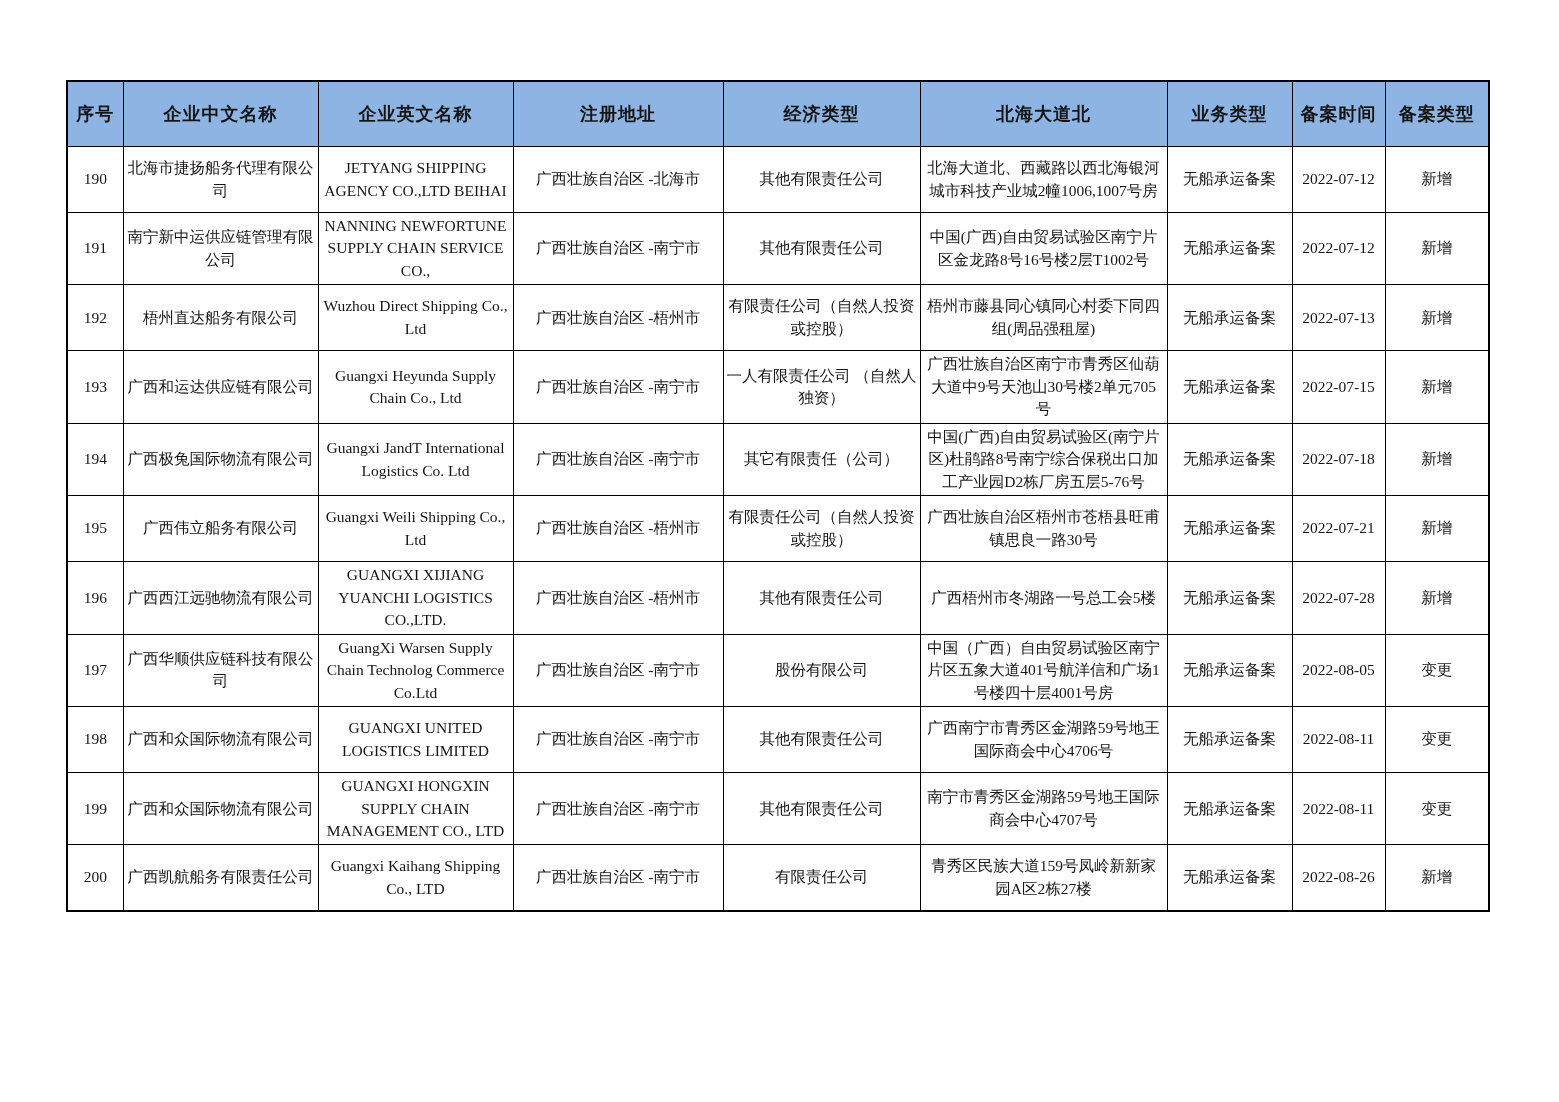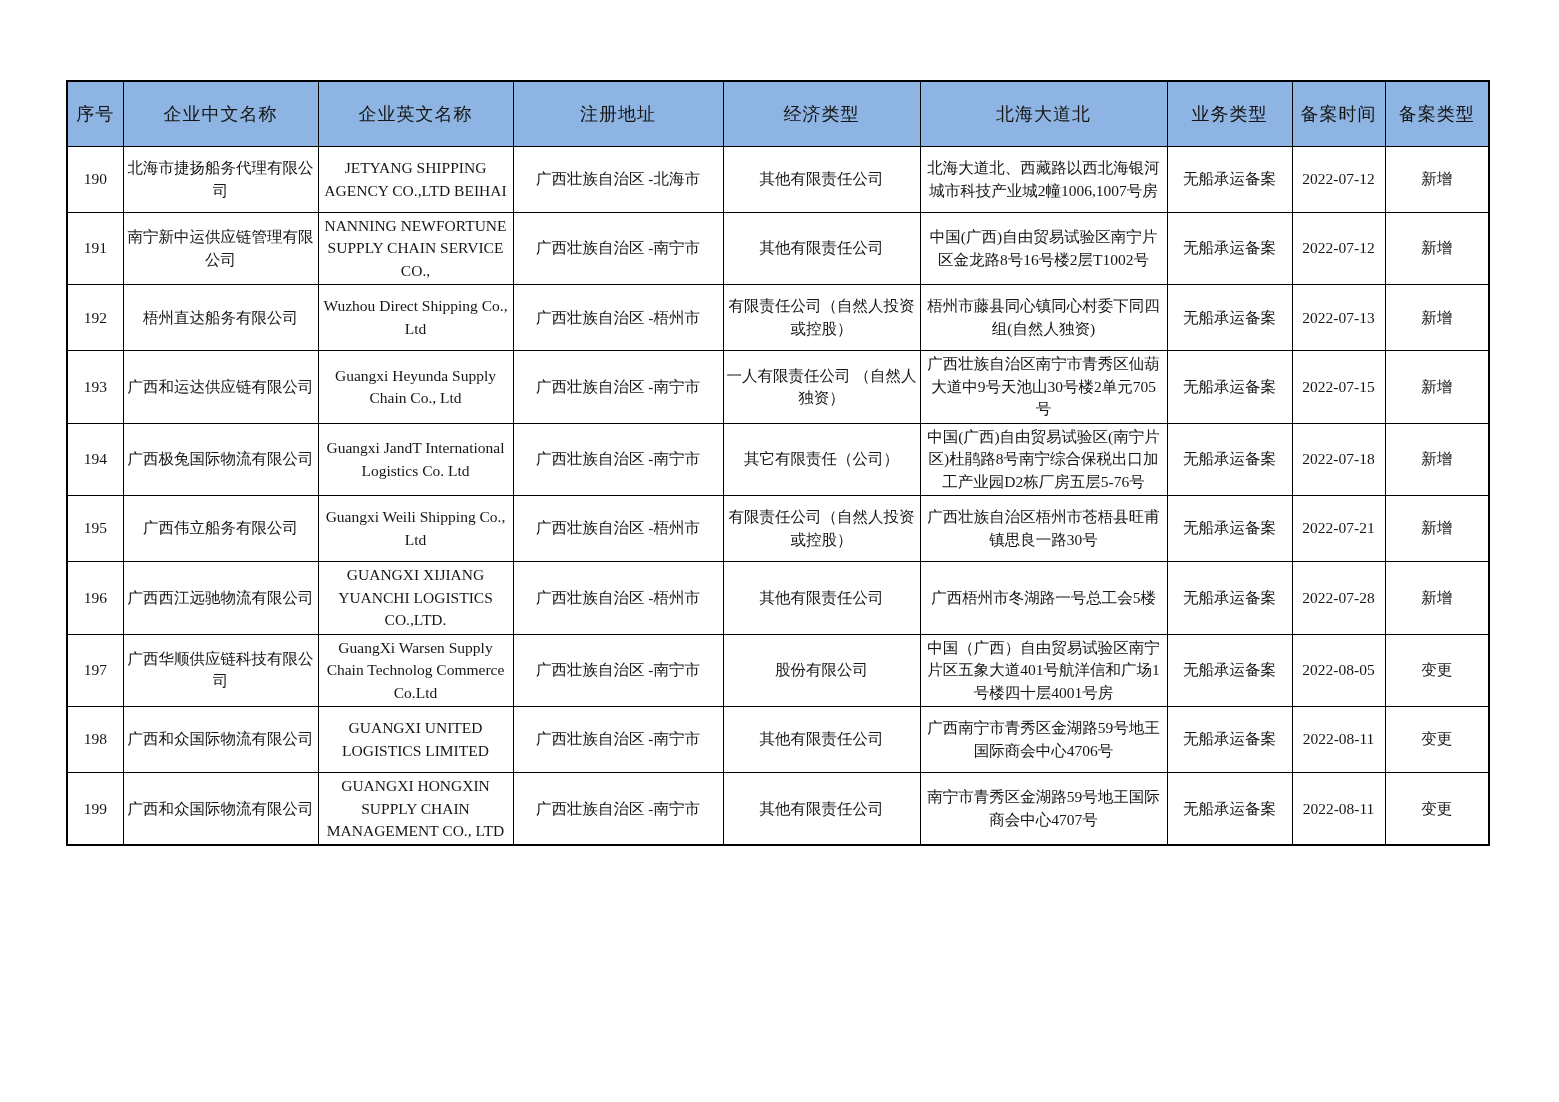--- a/index.html
+++ b/index.html
@@ -28,21 +28,21 @@
     border: 1px solid #000000;
     text-align: center;
     vertical-align: middle;
     padding: 2px 3px;
     color: #151515;
     overflow-wrap: break-word;
   }
   .reg-table thead th {
     background: #8db4e2;
     font-family: "Liberation Sans", sans-serif;
-    font-weight: normal;
+    font-weight: bold;
     font-size: 18px;
     height: 60px;
     letter-spacing: 1px;
   }
   .reg-table tbody td {
     font-size: 15.5px;
     line-height: 1.45;
     background: #ffffff;
   }
   .reg-table tbody tr {
@@ -102,21 +102,21 @@
     <td>2022-07-12</td>
     <td>新增</td>
   </tr>
 
   <tr>
     <td>192</td>
     <td>梧州直达船务有限公司</td>
     <td>Wuzhou Direct Shipping Co., Ltd</td>
     <td>广西壮族自治区 -梧州市</td>
     <td>有限责任公司（自然人投资或控股）</td>
-    <td>梧州市藤县同心镇同心村委下同四组(自然人独资)</td>
+    <td>梧州市藤县同心镇同心村委下同四组(周品强租屋)</td>
     <td>无船承运备案</td>
     <td>2022-07-13</td>
     <td>新增</td>
   </tr>
 
   <tr>
     <td>193</td>
     <td>广西和运达供应链有限公司</td>
     <td>Guangxi Heyunda Supply Chain Co., Ltd</td>
     <td>广西壮族自治区 -南宁市</td>
@@ -192,17 +192,28 @@
     <td>广西和众国际物流有限公司</td>
     <td>GUANGXI HONGXIN SUPPLY CHAIN MANAGEMENT CO., LTD</td>
     <td>广西壮族自治区 -南宁市</td>
     <td>其他有限责任公司</td>
     <td>南宁市青秀区金湖路59号地王国际商会中心4707号</td>
     <td>无船承运备案</td>
     <td>2022-08-11</td>
     <td>变更</td>
   </tr>
 
+  <tr>
+    <td>200</td>
+    <td>广西凯航船务有限责任公司</td>
+    <td>Guangxi Kaihang Shipping Co., LTD</td>
+    <td>广西壮族自治区 -南宁市</td>
+    <td>有限责任公司</td>
+    <td>青秀区民族大道159号凤岭新新家园A区2栋27楼</td>
+    <td>无船承运备案</td>
+    <td>2022-08-26</td>
+    <td>新增</td>
+  </tr>
 
 
 </tbody>
   </table>
 </div>
 
 </body></html>

